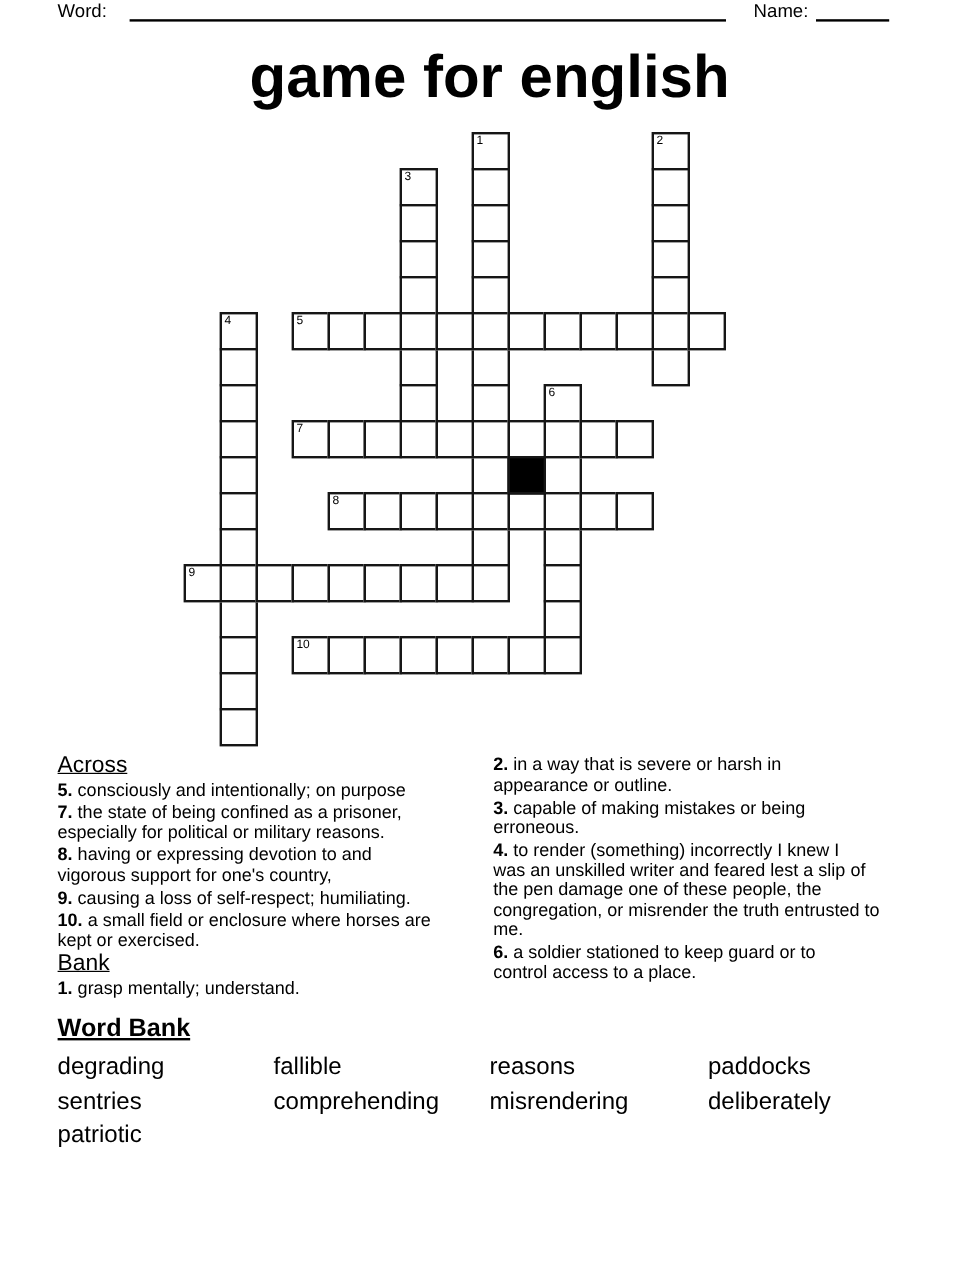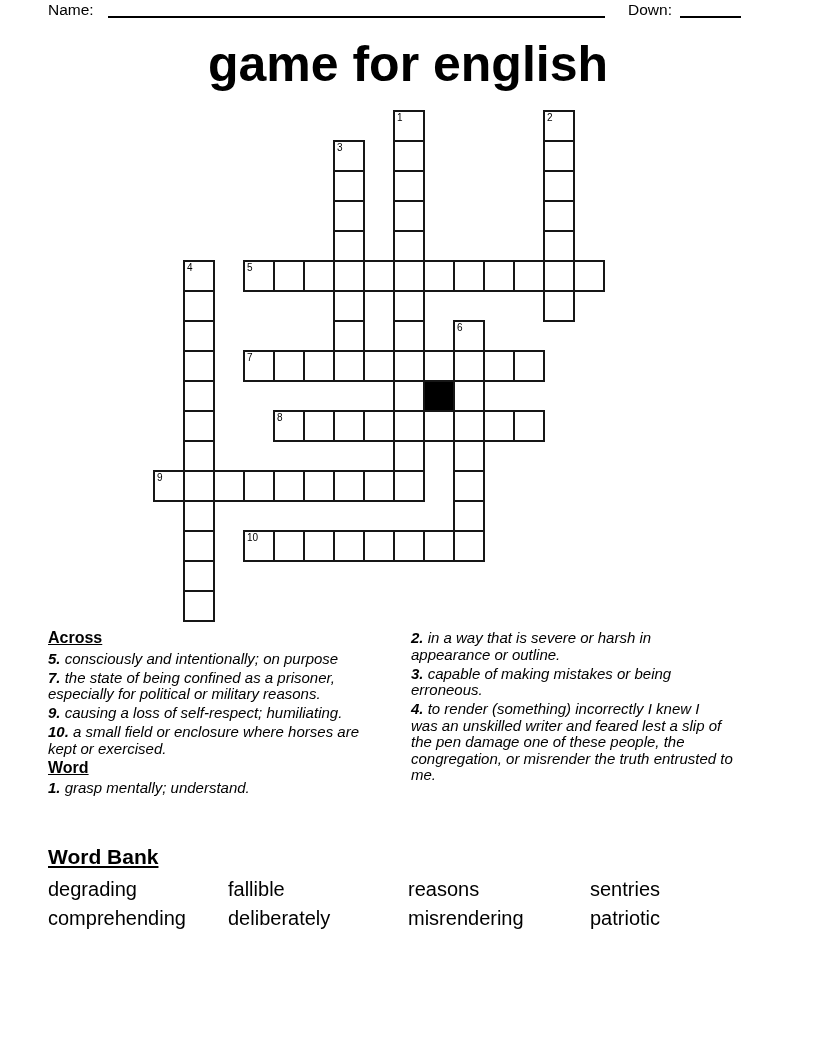--- a/index.html
+++ b/index.html
@@ -33,46 +33,46 @@
   .cell.blocked { background:#000; }
   .cell .num {
     position:absolute; top:0; left:2px;
     font-size:10px; line-height:11px; font-weight:400;
   }
   
   .clues-col { position:absolute; top:630px; font-size:15px; line-height:16.5px; }
   .col-left  { left:48px;  width:358px; }
   .col-right { left:411px; width:372px; }
   .section-heading {
-    font-size:16px; font-weight:bold; text-decoration:underline;
+    font-size:19px; font-weight:normal; text-decoration:underline;
     margin:0 0 4px 0;
   }
   .section-heading.down-h { margin-top:2px; }
-  .clue { margin:0 0 2.5px 0;font-style:italic; }
+  .clue { margin:0 0 2.5px 0; }
   .clue .cnum { font-weight:bold; }
   
   .wordbank-heading {
     position:absolute; left:48px; top:845px;
     font-size:21px; font-weight:bold; text-decoration:underline;
     line-height:24px;
   }
   .wordbank-list {
     position:absolute; left:48px; top:875px; width:740px;
     display:grid; grid-template-columns:180px 180px 182px auto;
     font-size:20px; line-height:28.5px;
   }
 </style>
 </head>
 <body>
 
 <div class="page">
 
-  <span class="hdr-label name-label">Name:</span>
+  <span class="hdr-label name-label">Word:</span>
   <span class="fill-line name-line"></span>
-  <span class="hdr-label date-label">Down:</span>
+  <span class="hdr-label date-label">Name:</span>
   <span class="fill-line date-line"></span>
 
   <div class="title">game for english</div>
 
   <div class="grid" id="grid">
       <div class="cell" style="left: 240px; top: 0px;">
         <span class="num">1</span>
       </div>
       <div class="cell" style="left: 240px; top: 30px;"></div>
       <div class="cell" style="left: 240px; top: 60px;"></div>
@@ -177,42 +177,45 @@
       <div class="cell" style="left: 240px; top: 420px;"></div>
       <div class="cell" style="left: 270px; top: 420px;"></div>
       <div class="cell blocked" style="left: 270px; top: 270px;"></div>
     </div>
 
   <div class="clues-col col-left">
     <div class="section-heading">Across</div>
     <div id="across-clues">
         <p class="clue"><span class="cnum">5.</span> consciously and intentionally; on purpose</p>
         <p class="clue"><span class="cnum">7.</span> the state of being confined as a prisoner,<br>especially for political or military reasons.</p>
+        <p class="clue"><span class="cnum">8.</span> having or expressing devotion to and<br>vigorous support for one's country,</p>
         <p class="clue"><span class="cnum">9.</span> causing a loss of self-respect; humiliating.</p>
         <p class="clue"><span class="cnum">10.</span> a small field or enclosure where horses are<br>kept or exercised.</p>
       </div>
-    <div class="section-heading down-h">Word</div>
+    <div class="section-heading down-h">Bank</div>
     <div id="down-clues-left">
         <p class="clue"><span class="cnum">1.</span> grasp mentally; understand.</p>
       </div>
   </div>
 
   <div class="clues-col col-right">
     <div id="down-clues-right">
         <p class="clue"><span class="cnum">2.</span> in a way that is severe or harsh in<br>appearance or outline.</p>
         <p class="clue"><span class="cnum">3.</span> capable of making mistakes or being<br>erroneous.</p>
         <p class="clue"><span class="cnum">4.</span> to render (something) incorrectly I knew I<br>was an unskilled writer and feared lest a slip of<br>the pen damage one of these people, the<br>congregation, or misrender the truth entrusted to<br>me.</p>
+        <p class="clue"><span class="cnum">6.</span> a soldier stationed to keep guard or to<br>control access to a place.</p>
       </div>
   </div>
 
   <div class="wordbank-heading">Word Bank</div>
   <div class="wordbank-list" id="wordbank">
       <div class="word">degrading</div>
       <div class="word">fallible</div>
       <div class="word">reasons</div>
+      <div class="word">paddocks</div>
       <div class="word">sentries</div>
       <div class="word">comprehending</div>
+      <div class="word">misrendering</div>
       <div class="word">deliberately</div>
-      <div class="word">misrendering</div>
       <div class="word">patriotic</div>
     </div>
 
 </div>
 
 </body></html>

